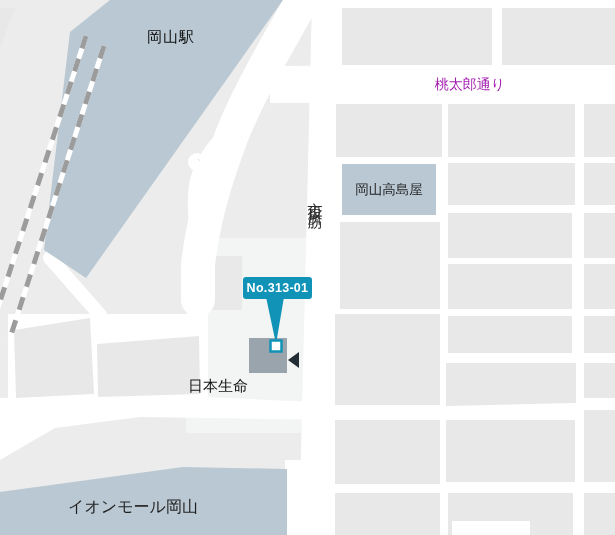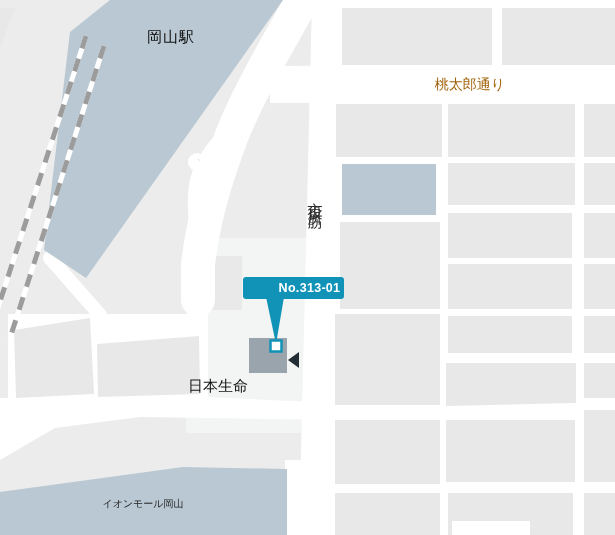--- a/index.html
+++ b/index.html
@@ -4,28 +4,28 @@
 <style>
   html,body{margin:0;padding:0;}
   body{font-family:"Liberation Sans",sans-serif;background:#fff;}
   .map{position:relative;width:615px;height:535px;overflow:hidden;background:#ececec;}
   .map svg{position:absolute;left:0;top:0;}
   .road{fill:#ffffff;}
   .road-line{fill:none;stroke:#ffffff;stroke-linecap:round;stroke-linejoin:round;}
   .block{fill:#e8e8e8;}
   .lbl{position:absolute;color:#1c1c1c;white-space:nowrap;}
   .lbl-station{left:130px;top:28px;width:82px;text-align:center;font-size:15px;letter-spacing:1px;color:#101010;}
-  .lbl-momotaro{left:418px;top:76px;width:104px;text-align:center;font-size:14px;color:#a16207;}
+  .lbl-momotaro{left:418px;top:76px;width:104px;text-align:center;font-size:14px;color:#a21caf;}
   .lbl-shiyakusho{left:305px;top:190px;font-size:15px;color:#2d2d2d;writing-mode:vertical-rl;text-orientation:upright;letter-spacing:4px;}
   .lbl-takashimaya{left:342px;top:181px;width:94px;text-align:center;font-size:13.5px;color:#1f1f1f;}
-  .lbl-aeon{left:68px;top:497px;width:150px;text-align:center;font-size:10px;color:#1f1f1f;}
+  .lbl-aeon{left:68px;top:497px;width:150px;font-size:16px;color:#1f1f1f;}
   .lbl-target{left:188px;top:377px;width:164px;text-align:left;font-size:15px;line-height:18.5px;color:#121212;}
   .badge{position:absolute;left:243px;top:277px;width:69px;height:22px;border-radius:3px;
          display:flex;align-items:center;justify-content:center;
-         color:#ffffff;font-size:12.5px;font-weight:bold;letter-spacing:.3px;background:#1193b8;padding-left:32px;}
+         color:#ffffff;font-size:12.5px;font-weight:bold;letter-spacing:.3px;background:#1193b8;}
 </style>
 </head>
 <body>
 
 <div class="map">
   <svg width="615" height="535" viewBox="0 0 615 535">
 
     <rect x="0" y="0" width="615" height="535" fill="#ececec"></rect>
 
     <rect x="186" y="238" width="149" height="195" fill="#f3f4f4"></rect>
@@ -92,18 +92,19 @@
 
     <rect x="249" y="338" width="38" height="35" fill="#99a4ac"></rect>
     <polygon points="288,360 299,352 299,368" fill="#232d35"></polygon>
     <polygon points="266,297 284,297 276,344" fill="#1193b8"></polygon>
     <rect x="270.5" y="340.5" width="11" height="11" fill="#ffffff" stroke-width="2.5" stroke="#1193b8"></rect>
   </svg>
 
   <div class="lbl lbl-station">岡山駅</div>
   <div class="lbl lbl-momotaro">桃太郎通り</div>
   <div class="lbl lbl-shiyakusho">市役所筋</div>
+  <div class="lbl lbl-takashimaya">岡山高島屋</div>
   <div class="lbl lbl-aeon">イオンモール岡山</div>
   <div class="lbl lbl-target">
     <div>日本生命</div>
   </div>
   <div class="badge" style="background-color: rgb(17, 147, 184);">No.313-01</div>
 </div>
 
 </body></html>

